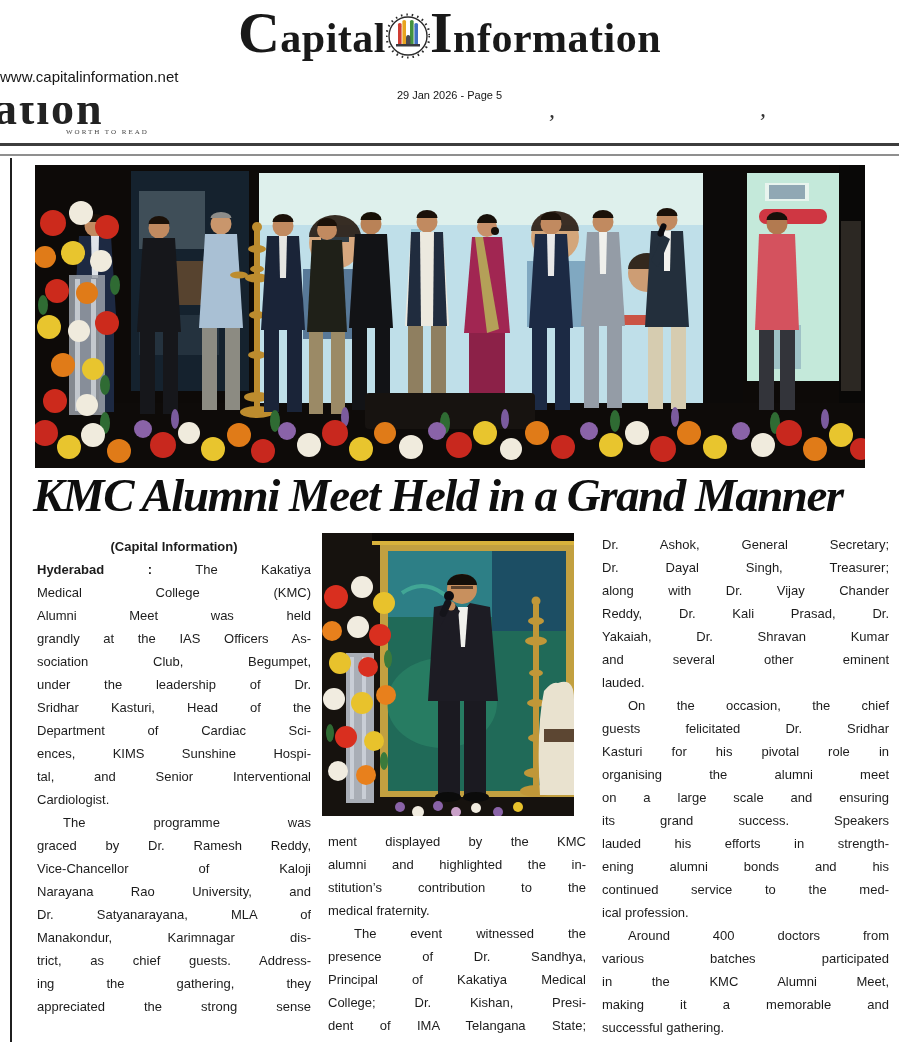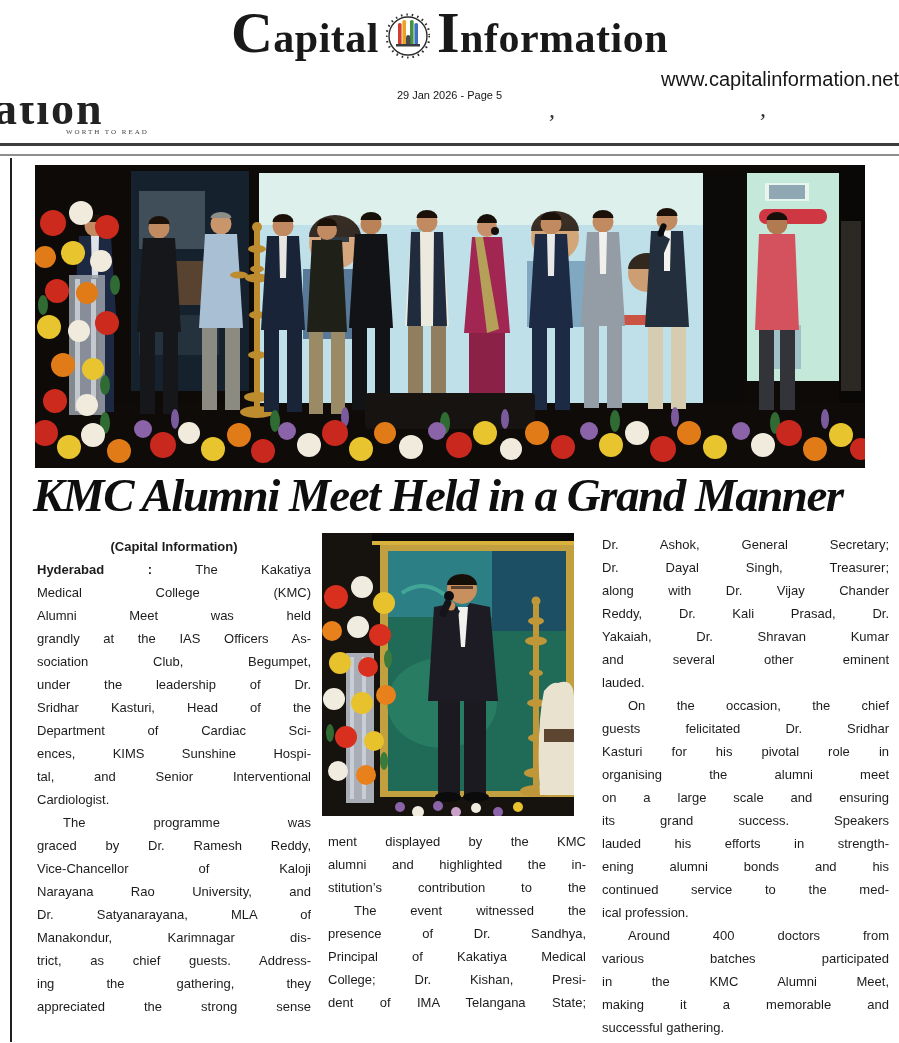--- a/index.html
+++ b/index.html
@@ -1,25 +1,25 @@
 <!DOCTYPE html>
 <html><head>
 <meta charset="utf-8">
 <style>
   html,body{margin:0;padding:0;background:#e9e9e9;}
   .page{position:relative;width:899px;height:1043px;background:#ffffff;overflow:hidden;
         font-family:"Liberation Sans",sans-serif;}
   
   .brand{position:absolute;top:6px;left:0;right:0;display:flex;justify-content:center;
-         align-items:center;gap:7px;color:#191919;}
+         align-items:center;color:#191919;}
   .brand-word{display:inline-block;font-family:"Liberation Serif",serif;font-size:42px;
               font-weight:600;letter-spacing:.5px;line-height:54px;}
   .brand-word::first-letter{font-size:58px;}
   .logo{flex:0 0 auto;margin-top:2px;}
-  .site{position:absolute;top:68px;left:0;right:0;text-align:right;font-size:20px;color:#161616;}
+  .site{position:absolute;top:68px;left:0;right:0;text-align:left;font-size:15px;color:#161616;}
   .dateline{position:absolute;top:89px;left:0;right:0;text-align:center;font-size:11px;color:#161616;}
   .corner-frag{position:absolute;left:-6px;top:103px;width:170px;height:27px;overflow:hidden;}
   .corner-frag span{display:block;margin-top:-21px;font-family:"Liberation Serif",serif;
                     font-weight:700;font-size:46px;letter-spacing:2px;color:#222;}
   .corner-tag{position:absolute;left:66px;top:128px;font-size:7px;letter-spacing:2px;color:#444;
               font-family:"Liberation Serif",serif;}
   .stray{position:absolute;font-family:"Liberation Serif",serif;font-style:italic;
          font-size:24px;color:#333;}
   .m1{left:549px;top:96px;} .m2{left:760px;top:95px;}
   .double-rule{position:absolute;left:0;top:143px;width:899px;height:8px;
@@ -391,20 +391,21 @@
         <circle cx="154" cy="275" r="5" fill="#f1ece0"></circle>
         <circle cx="176" cy="279" r="5" fill="#8a63a8"></circle>
         <circle cx="196" cy="274" r="5" fill="#e8c22c"></circle>
     </svg>
   </figure>
 
   <div class="col col2">
       <div class="line">ment displayed by the KMC</div>
       <div class="line">alumni and highlighted the in-</div>
       <div class="line">stitution’s contribution to the</div>
+      <div class="line end">medical fraternity.</div>
       <div class="line ind">The event witnessed the</div>
       <div class="line">presence of Dr. Sandhya,</div>
       <div class="line">Principal of Kakatiya Medical</div>
       <div class="line">College; Dr. Kishan, Presi-</div>
       <div class="line">dent of IMA Telangana State;</div>
     </div>
 
   <div class="col col3">
       <div class="line">Dr. Ashok, General Secretary;</div>
       <div class="line">Dr. Dayal Singh, Treasurer;</div>

